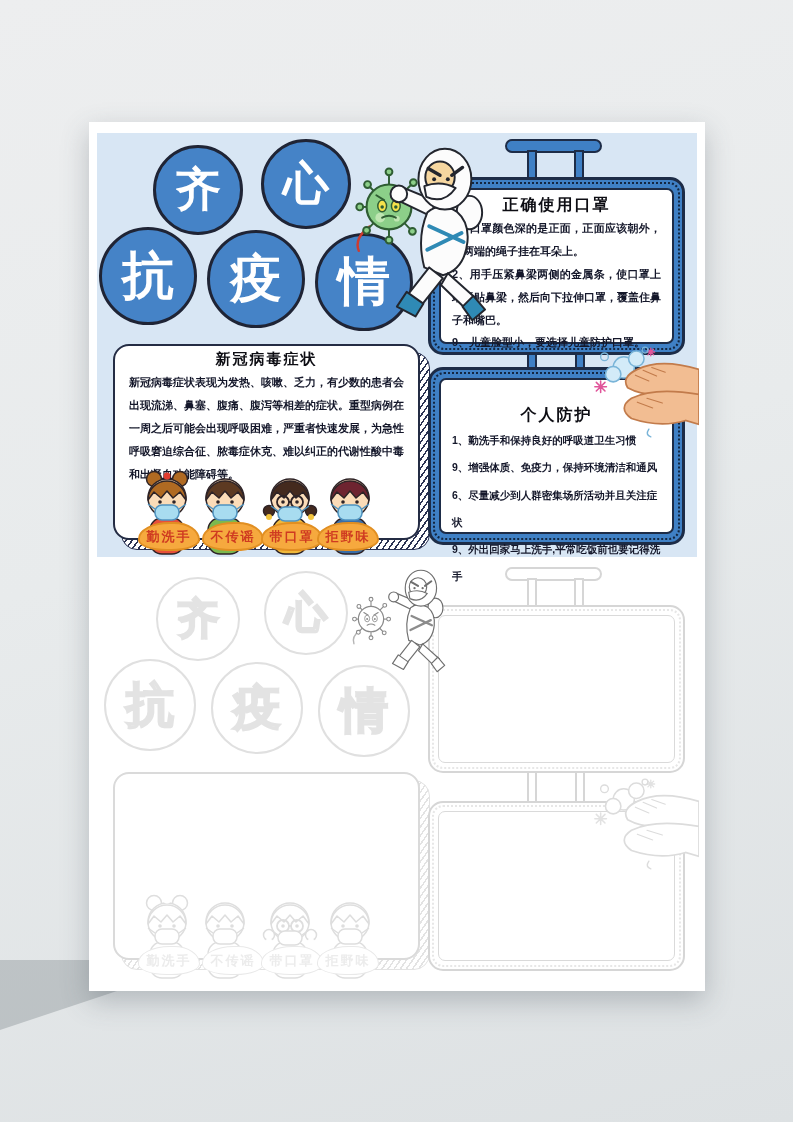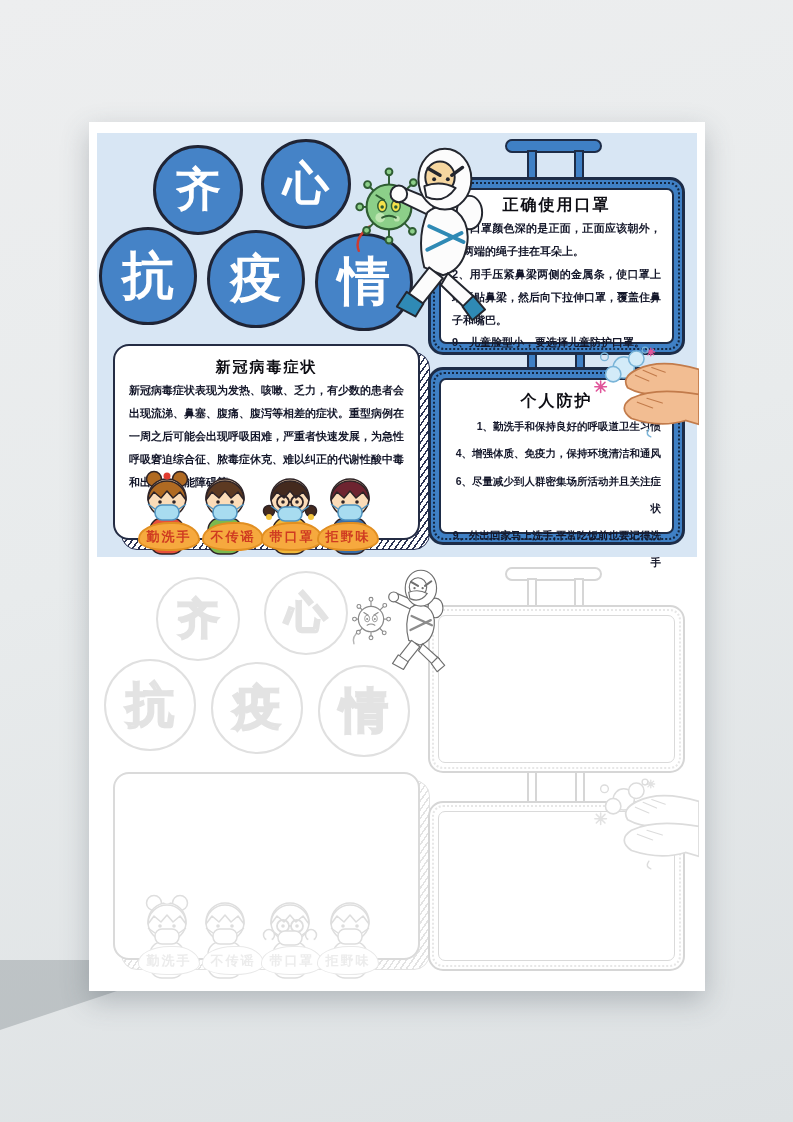--- a/index.html
+++ b/index.html
@@ -23,30 +23,30 @@
   
   .board{position:absolute;background:#3f80c5;border:3px solid #1d2c47;border-radius:15px;box-sizing:border-box;z-index:2;}
   .board::after{content:"";position:absolute;inset:2px;border:2px dotted #132641;border-radius:11px;pointer-events:none;}
   .board-inner{position:absolute;inset:8px;background:#fff;border:2px solid #1d2c47;border-radius:7px;
                padding:2px 11px 4px;box-sizing:border-box;z-index:1;}
   .board.sketch{background:#fff;border:2px solid #d6d6d6;}
   .board.sketch::after{border-color:#e7e7e7;}
   .board.sketch .board-inner{border:1.5px solid #dadada;}
   .board-title{text-align:center;font-size:16px;font-weight:bold;color:#0d0d13;letter-spacing:2px;margin:3px 0 1px;}
   .board-item{font-size:11px;font-weight:bold;color:#14172a;line-height:2.08;margin:0;text-align:justify;}
-  .protect .board-title{margin-top:9px;}
-  .protect .board-item{font-size:10.5px;line-height:2.6;text-align:right;}
+  .protect .board-title{margin-top:23px;}
+  .protect .board-item{font-size:10.5px;line-height:2.6;text-align:left;}
 
   .pill{position:absolute;background:#3f80c5;border:2.5px solid #1d2c47;border-radius:9px;box-sizing:border-box;z-index:1;}
   .post{position:absolute;background:#3f80c5;border:2px solid #1d2c47;box-sizing:border-box;z-index:1;}
   .pill.sketch,.post.sketch{background:#fff;border-color:#d6d6d6;}
 
   
   .note{position:absolute;background:#fff;border:2.5px solid #242c44;border-radius:16px;box-sizing:border-box;
-        padding:8px 14px;z-index:2;}
+        padding:0 14px;z-index:2;}
   .note-shadow{position:absolute;border-radius:16px;border:1px solid #2b3353;
         background:repeating-linear-gradient(125deg,#2b3353 0 1.5px,#ffffff 1.5px 5px);z-index:1;}
   .note.sketch{border-color:#dadada;}
   .note-shadow.sketch{border-color:#e3e3e3;
         background:repeating-linear-gradient(125deg,#e3e3e3 0 1.5px,#ffffff 1.5px 5px);}
   .note-title{text-align:center;font-size:15px;font-weight:bold;color:#0d0d13;letter-spacing:2px;margin:4px 0 2px;}
   .note-body{font-size:11px;font-weight:bold;color:#14172a;line-height:2.1;margin:0;text-align:justify;}
 
   
   .banner{position:absolute;width:62px;height:29px;display:flex;align-items:center;justify-content:center;
@@ -213,21 +213,21 @@
     </div>
   </div>
 
   <div class="post" style="left:527px;top:350px;width:10px;height:22px;"></div>
   <div class="post" style="left:575px;top:350px;width:10px;height:22px;"></div>
 
   <div class="board protect" style="left:428px;top:367px;width:257px;height:178px;">
     <div class="board-inner">
       <div class="board-title">个人防护</div>
       <p class="board-item">1、勤洗手和保持良好的呼吸道卫生习惯</p>
-      <p class="board-item">4、增强体质、免疫力，保持环境清洁和通风</p>
+      <p class="board-item">9、增强体质、免疫力，保持环境清洁和通风</p>
       <p class="board-item">6、尽量减少到人群密集场所活动并且关注症状</p>
       <p class="board-item">9、外出回家马上洗手,平常吃饭前也要记得洗手</p>
     </div>
   </div>
 
   <div class="note-shadow" style="left:121px;top:352px;width:307px;height:196px;"></div>
   <div class="note" style="left:113px;top:344px;width:307px;height:196px;">
     <div class="note-title">新冠病毒症状</div>
     <p class="note-body">新冠病毒症状表现为发热、咳嗽、乏力，有少数的患者会出现流涕、鼻塞、腹痛、腹泻等相差的症状。重型病例在一周之后可能会出现呼吸困难，严重者快速发展，为急性呼吸窘迫综合征、脓毒症休克、难以纠正的代谢性酸中毒和出凝血功能障碍等。</p>
   </div>

